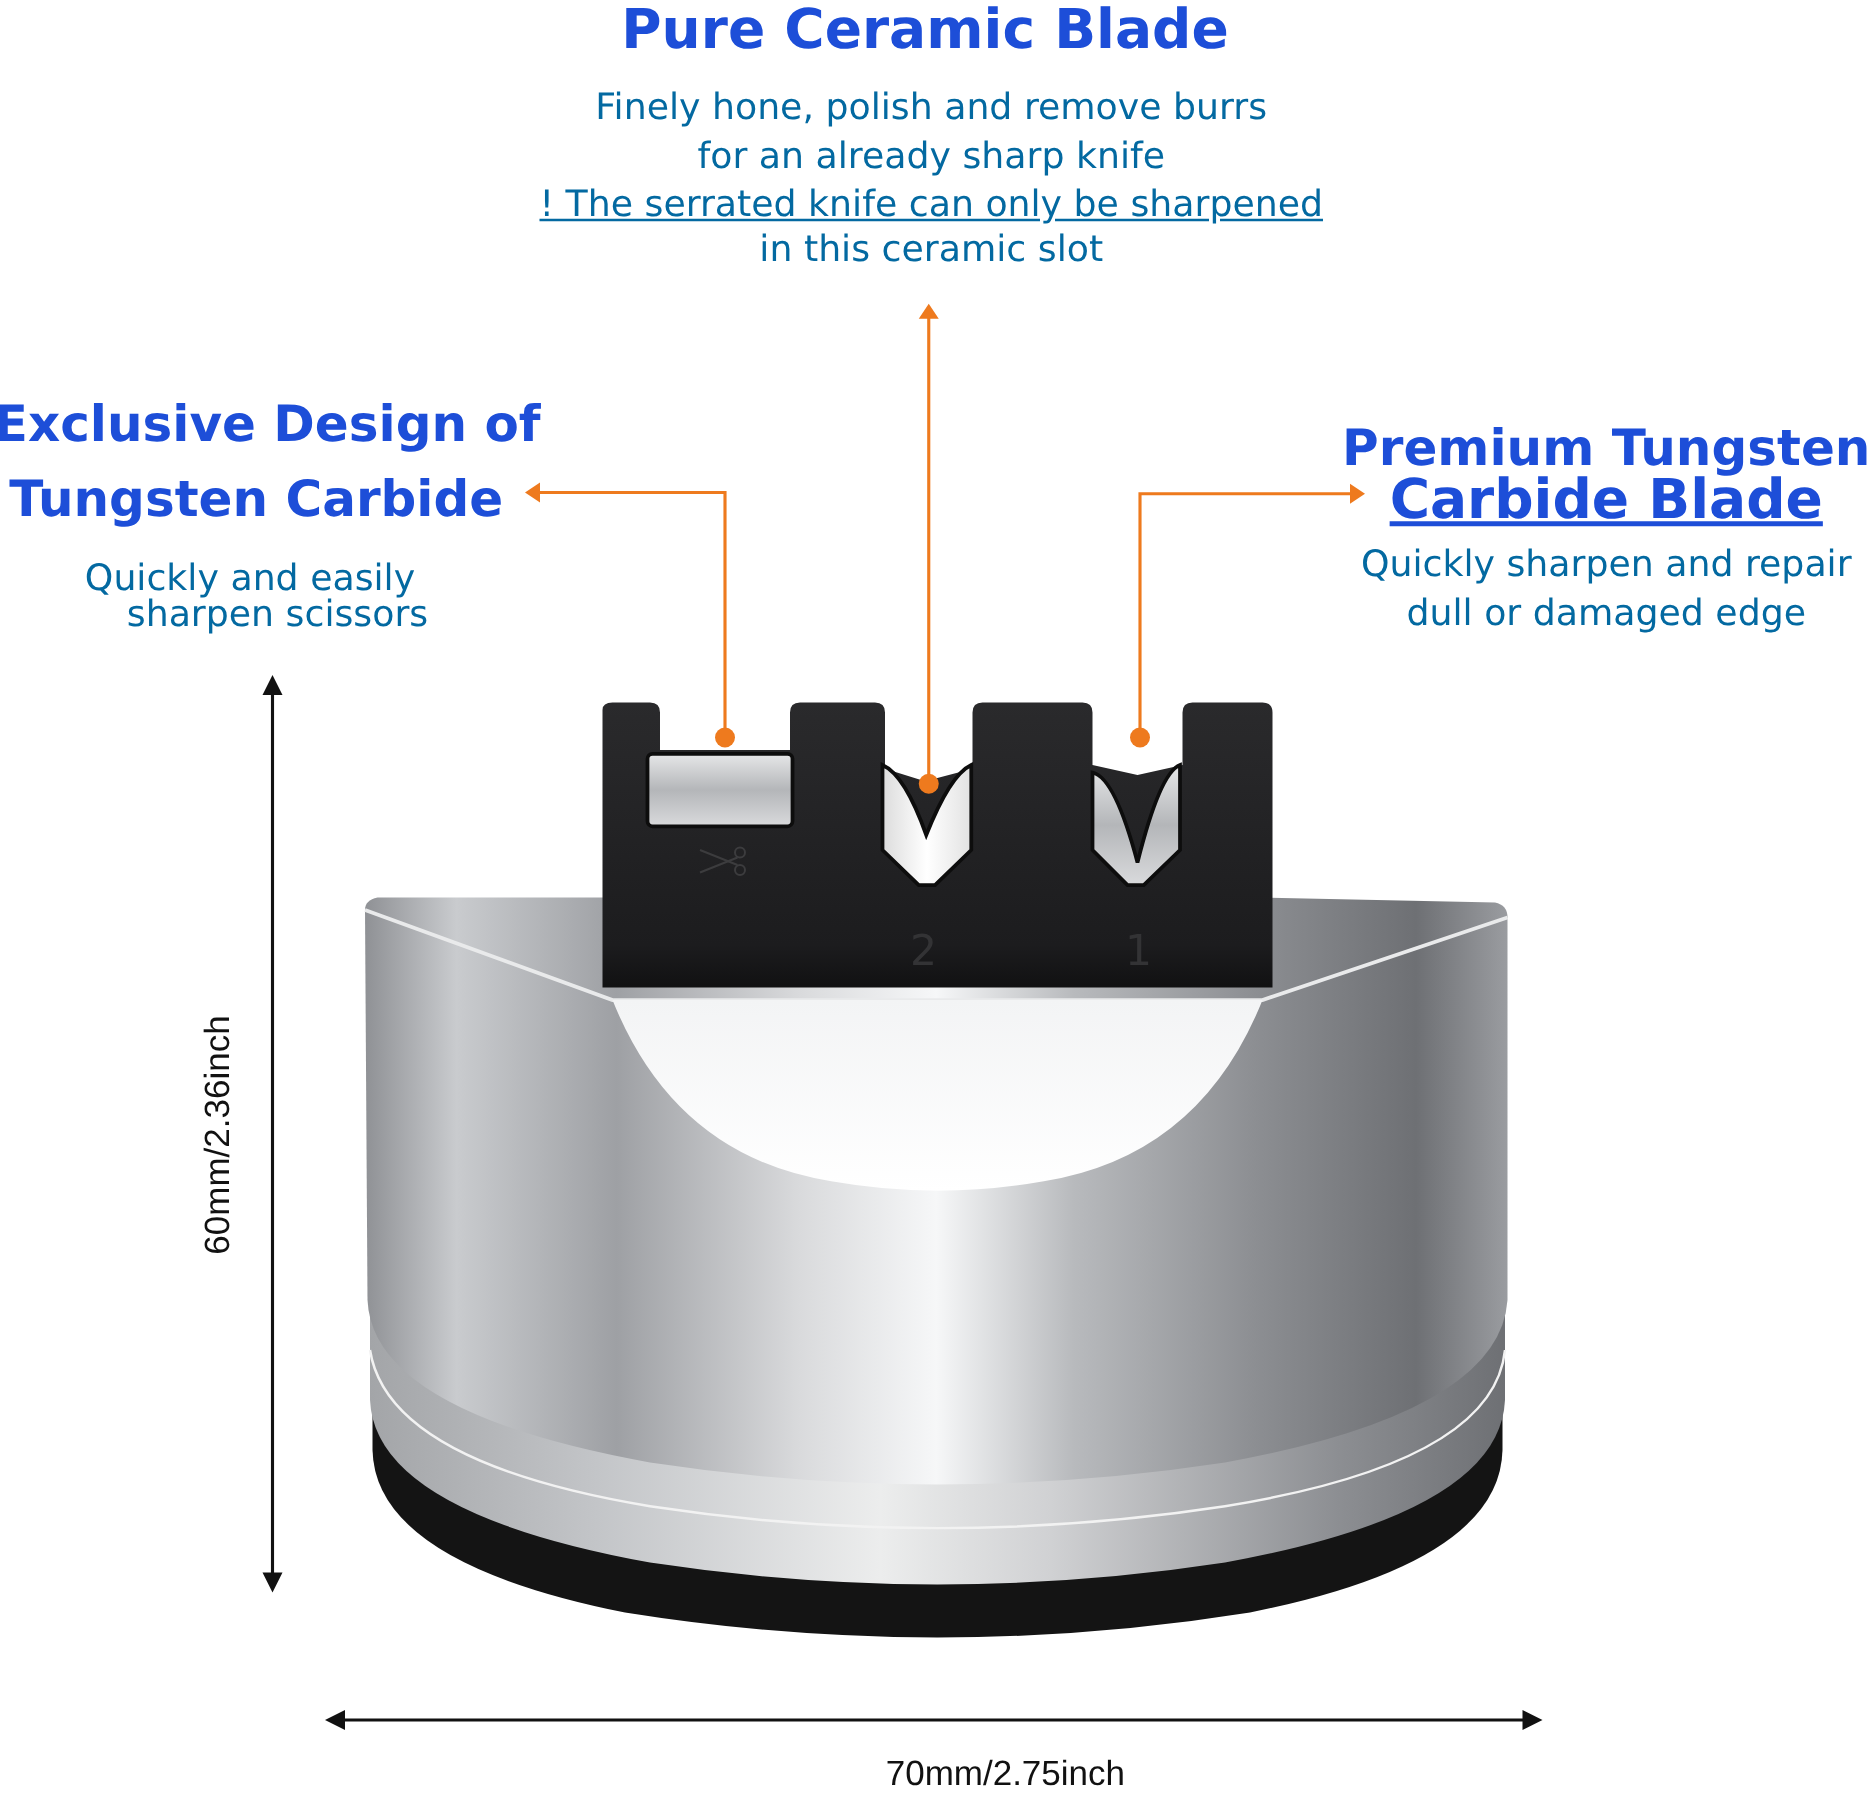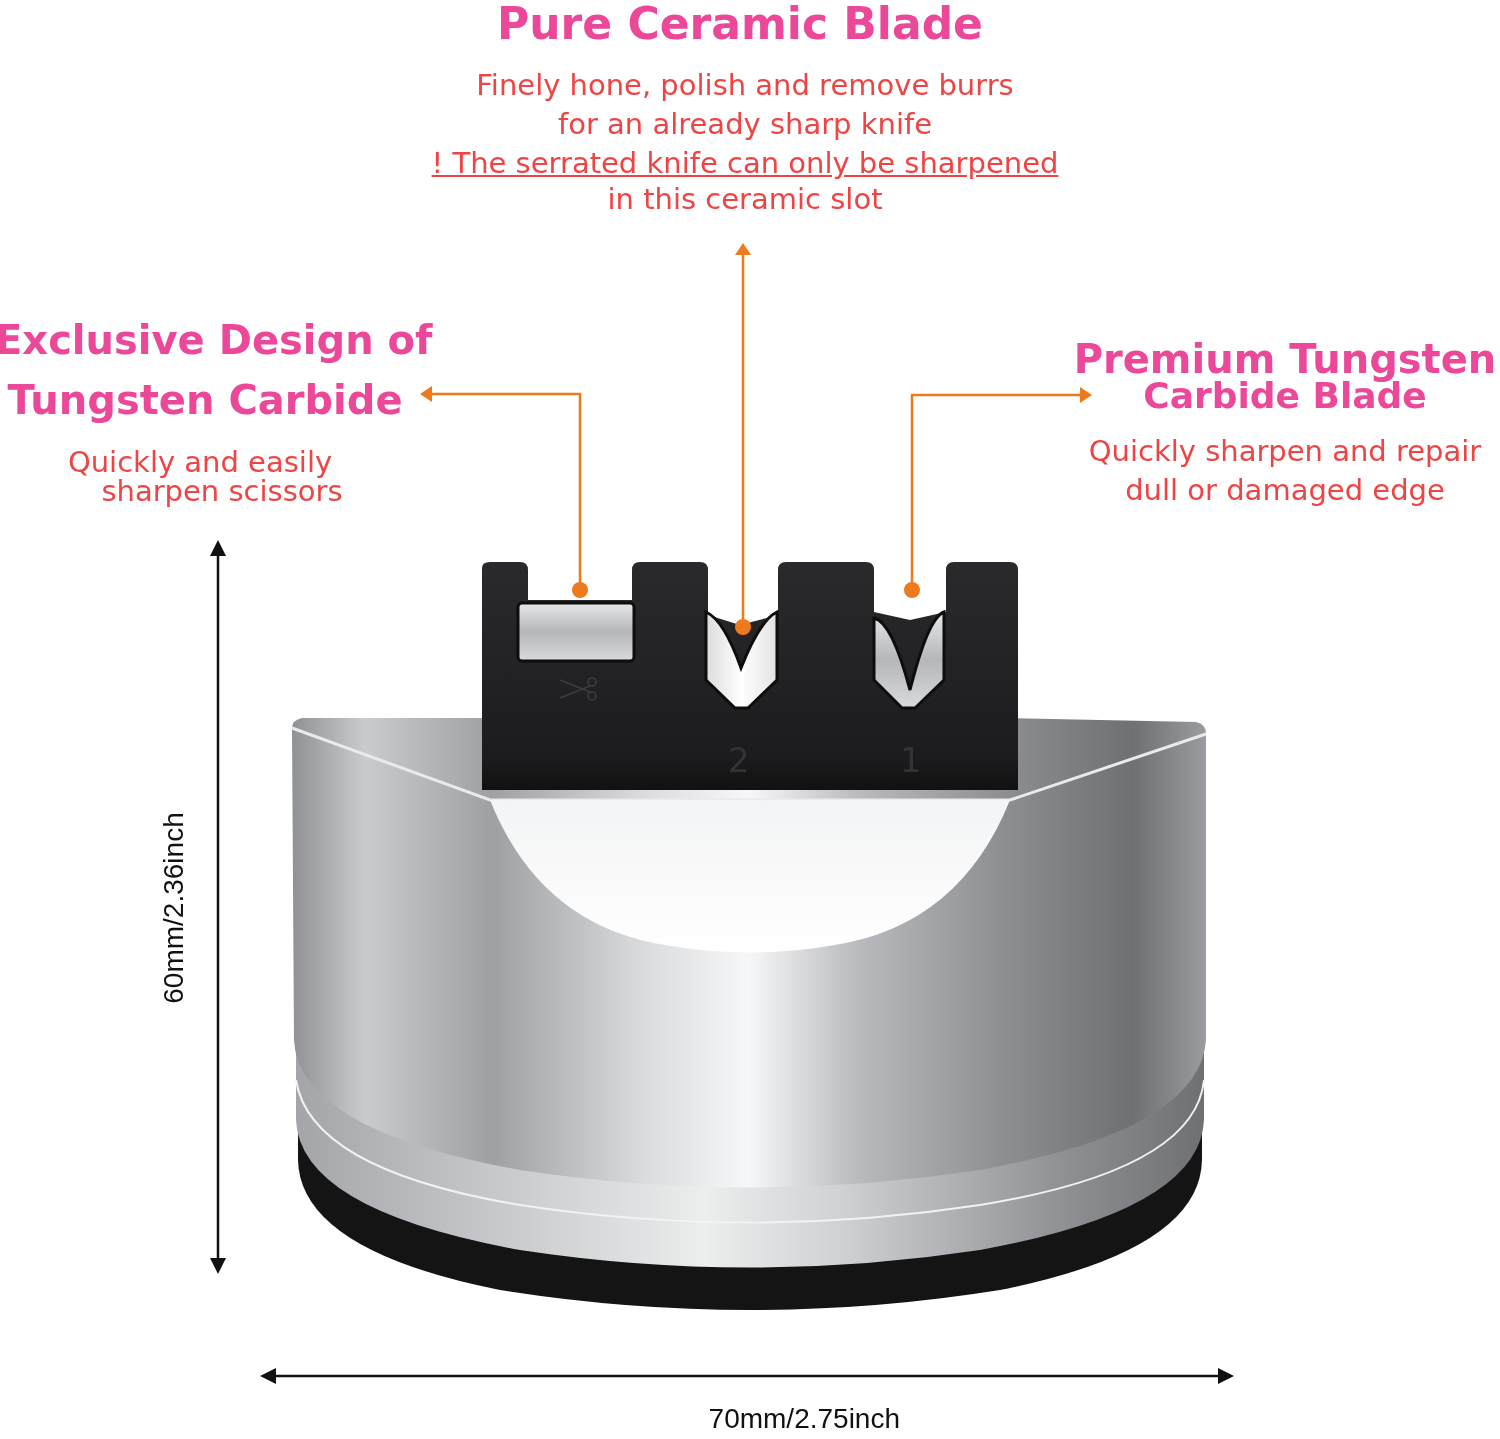--- a/index.html
+++ b/index.html
@@ -1,39 +1,39 @@
 <!DOCTYPE html>
 <html><head>
 <meta charset="utf-8">
 <style>
   html, body { margin:0; padding:0; background:#ffffff; }
   body { width:1500px; height:1439px; position:relative; overflow:hidden; font-family:"DejaVu Sans", "Liberation Sans", sans-serif; }
-  .title { position:absolute; color:#ec4899; font-weight:bold; font-family:"DejaVu Sans", sans-serif; white-space:nowrap; text-align:center; line-height:1; }
-  .desc { position:absolute; color:#ef4444; font-family:"DejaVu Sans", sans-serif; text-align:center; white-space:nowrap; line-height:39px; }
+  .title { position:absolute; color:#1d4ed8; font-weight:bold; font-family:"DejaVu Sans", sans-serif; white-space:nowrap; text-align:center; line-height:1; }
+  .desc { position:absolute; color:#0369a1; font-family:"DejaVu Sans", sans-serif; text-align:center; white-space:nowrap; line-height:39px; }
   .dim-label { position:absolute; color:#111; font-family:"Liberation Sans", sans-serif; font-size:28px; white-space:nowrap; }
   svg.layer { position:absolute; left:0; top:0; }
 </style>
 </head>
 <body>
 
 <div class="title" style="left:440px; top:2px; width:600px; font-size:44px;">Pure Ceramic Blade</div>
 <div>
   <div class="desc" style="left:340px; top:66px; width:810px; font-size:29px;">Finely hone, polish and remove burrs</div>
   <div class="desc" style="left:340px; top:105px; width:810px; font-size:29px;">for an already sharp knife</div>
   <div class="desc" style="left:340px; top:144px; width:810px; font-size:29px;text-decoration:underline;">! The serrated knife can only be sharpened</div>
   <div class="desc" style="left:340px; top:180px; width:810px; font-size:29px;">in this ceramic slot</div>
 </div>
 
 <div class="title" style="left:-5px; top:320px; width:420px; font-size:40px;">Exclusive Design of</div>
 <div class="title" style="left:-5px; top:380px; width:420px; font-size:40px;">Tungsten Carbide</div>
 <div class="desc" style="left:0px; top:433px; width:400px; font-size:29px;margin-top:10px;">Quickly and easily</div>
 <div class="desc" style="left:22px; top:472px; width:400px; font-size:29px;">sharpen scissors</div>
 
 <div class="title" style="left:1070px; top:319px; width:430px; font-size:40px;margin-top:20px;">Premium Tungsten</div>
-<div class="title" style="left:1070px; top:378px; width:430px; font-size:36px;">Carbide Blade</div>
+<div class="title" style="left:1070px; top:378px; width:430px; font-size:44px;text-decoration:underline;">Carbide Blade</div>
 <div class="desc" style="left:1070px; top:432px; width:430px; font-size:29px;">Quickly sharpen and repair</div>
 <div class="desc" style="left:1070px; top:471px; width:430px; font-size:29px;">dull or damaged edge</div>
 
 <svg class="layer" width="1500" height="1439" viewBox="0 0 1500 1439">
   <defs>
     <linearGradient id="silver" x1="0" y1="0" x2="1" y2="0">
       <stop offset="0" stop-color="#8f9195"></stop>
       <stop offset="0.08" stop-color="#c9cbce"></stop>
       <stop offset="0.22" stop-color="#9ea0a4"></stop>
       <stop offset="0.38" stop-color="#d9dadc"></stop>

